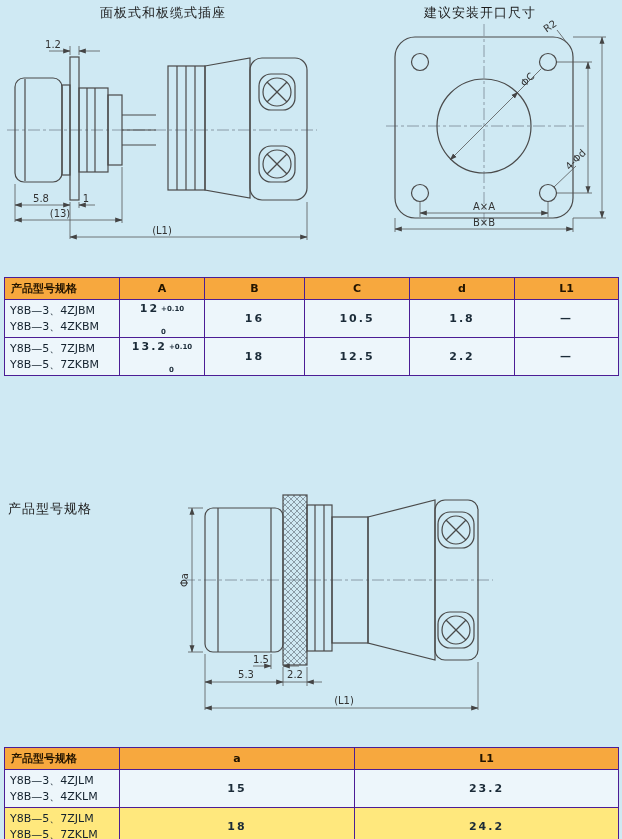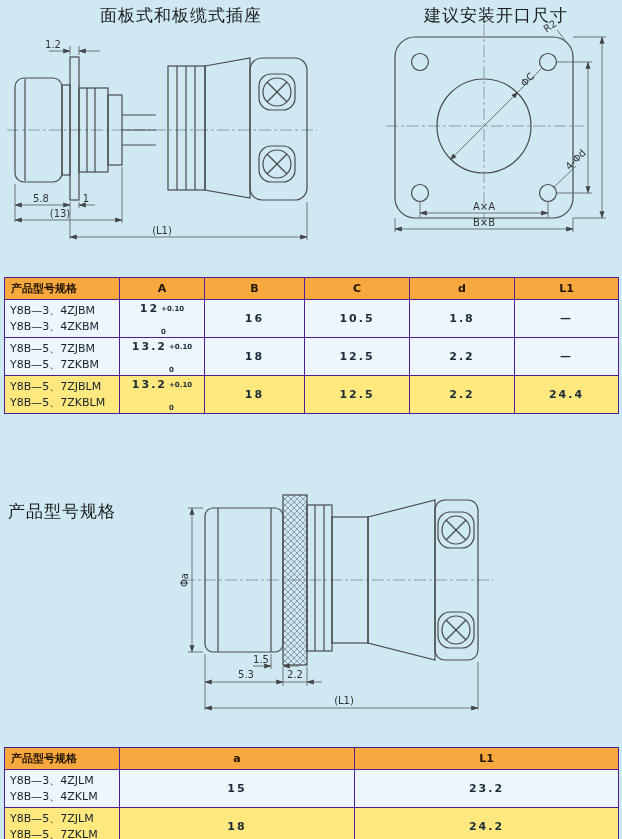--- a/index.html
+++ b/index.html
@@ -1,21 +1,21 @@
 <!DOCTYPE html>
 <html><head>
 <meta charset="utf-8">
 <style>
   html,body { margin:0; padding:0; }
   .page {
     position:relative; width:622px; height:839px; overflow:hidden;
     background:#cfe9f3;
     font-family:"DejaVu Sans", sans-serif;
   }
-  .title { position:absolute; font-size:17px; color:#1c1c1c; letter-spacing:1px; white-space:nowrap; }
+  .title { position:absolute; font-size:13px; color:#1c1c1c; letter-spacing:1px; white-space:nowrap; }
   .t-panel   { left:100px; top:4px; }
   .t-install { left:424px; top:4px; }
   .t-cable   { left:8px;  top:500px; }
 
   svg { position:absolute; }
   .svg1 { left:5px;   top:22px; }
   .svg2 { left:378px; top:18px; }
   .svg3 { left:168px; top:478px; }
 
   .spec { position:absolute; border-collapse:collapse; table-layout:fixed; color:#14222e; }
@@ -186,34 +186,20 @@
         <div>Y8B—5、7ZKBM</div>
       </td>
       <td class="val"><span>13.2</span><span class="tol">
               <span>+0.10</span>
               <span>0</span>
             </span></td>
       <td class="val">18</td>
       <td class="val">12.5</td>
       <td class="val">2.2</td>
       <td class="val">—</td>
-    </tr>
-    <tr class="yellow">
-      <td class="model">
-        <div>Y8B—5、7ZJBLM</div>
-        <div>Y8B—5、7ZKBLM</div>
-      </td>
-      <td class="val"><span>13.2</span><span class="tol">
-              <span>+0.10</span>
-              <span>0</span>
-            </span></td>
-      <td class="val">18</td>
-      <td class="val">12.5</td>
-      <td class="val">2.2</td>
-      <td class="val">24.4</td>
     </tr>
   </tbody>
     </table>
 
   <div class="title t-cable">产品型号规格</div>
 
   <svg class="svg3" width="330" height="245" viewBox="0 0 330 245">
     <defs>
       <marker id="m3" viewBox="0 0 10 10" refX="9.5" refY="5" markerWidth="9" markerHeight="9" orient="auto-start-reverse">
         <path d="M0,1.5 L10,5 L0,8.5 z" fill="#444"></path>

